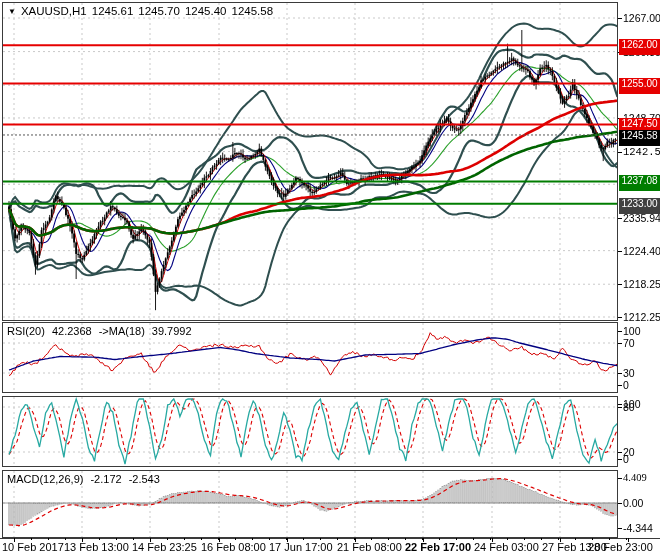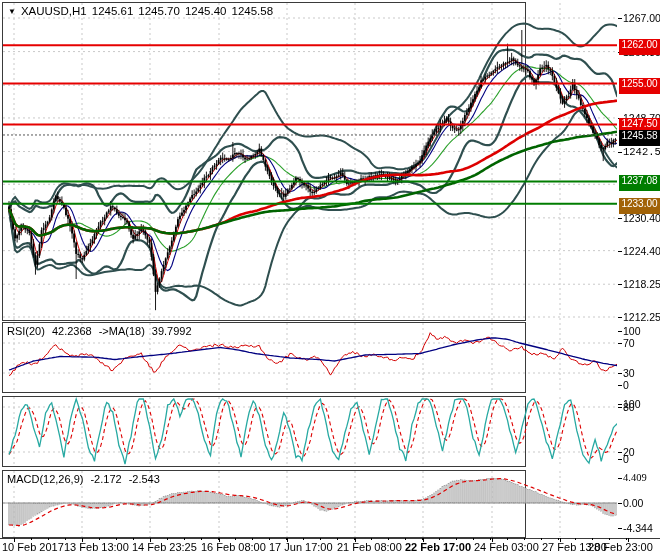--- a/index.html
+++ b/index.html
@@ -1,18 +1,18 @@
 <!DOCTYPE html>
 <html><head>
 <meta charset="utf-8">
 <style>
   html,body{margin:0;padding:0;background:#fff;}
   #app{position:relative;width:660px;height:560px;background:#fff;overflow:hidden;
        font-family:"Liberation Sans",sans-serif;color:#000;}
-  .panel{position:absolute;left:2px;width:524px;background:#fff;border:1px solid #3a3a3a;box-sizing:border-box;}
+  .panel{position:absolute;left:2px;width:616px;background:#fff;border:1px solid #3a3a3a;box-sizing:border-box;}
   .panel svg{display:block;}
   .chart-title{position:absolute;top:2px;left:5px;font-size:11.5px;color:#000;white-space:nowrap;}
   .chart-title .dd{font-size:8px;margin-right:5px;position:relative;top:-1px;cursor:pointer;}
   .chart-title span.v{margin-right:5px;}
   .ind-label{position:absolute;top:2px;left:4px;font-size:11px;color:#000;white-space:nowrap;}
   .ind-label span{margin-right:7px;}
   .axis-label{position:absolute;left:623px;width:36px;font-size:10.5px;color:#000;text-align:left;white-space:nowrap;}
   .axis-tick{position:absolute;left:618px;width:4px;height:1px;background:#000;}
   .badge{position:absolute;left:619px;width:41px;height:16px;line-height:12px;font-size:10px;
          color:#fff;text-align:center;white-space:nowrap;}
@@ -1036,21 +1036,21 @@
   <div id="axis-col">
       <div class="axis-tick" style="top: 18px;"></div>
       <div class="axis-label" style="top: 12px;">1267.00</div>
       <div class="axis-tick" style="top: 52px;"></div>
       <div class="axis-label" style="top: 45.5864px;">1260.85</div>
       <div class="axis-tick" style="top: 118px;"></div>
       <div class="axis-label" style="top: 111.94px;">1248.70</div>
       <div class="axis-tick" style="top: 152px;"></div>
       <div class="axis-label" style="top: 145.526px; font-family: Liberation Mono, monospace;">1242.55</div>
       <div class="axis-tick" style="top: 218px;"></div>
-      <div class="axis-label" style="top: 211.88px;">1230.40</div>
+      <div class="axis-label" style="top: 211.88px;">2335.94</div>
       <div class="axis-tick" style="top: 251px;"></div>
       <div class="axis-label" style="top: 244.647px;">1224.40</div>
       <div class="axis-tick" style="top: 284px;"></div>
       <div class="axis-label" style="top: 278.233px;">1218.25</div>
       <div class="axis-tick" style="top: 317px;"></div>
       <div class="axis-label" style="top: 311.001px;">1212.25</div>
       <div class="axis-tick" style="top: 331px;"></div>
       <div class="axis-label" style="top: 325px;">100</div>
       <div class="axis-tick" style="top: 343px;"></div>
       <div class="axis-label" style="top: 337px;">70</div>
@@ -1070,21 +1070,21 @@
       <div class="axis-label" style="top: 472.001px; font-family: Liberation Serif, serif;">4.409</div>
       <div class="axis-tick" style="top: 503px;"></div>
       <div class="axis-label" style="top: 497px;">0.00</div>
       <div class="axis-tick" style="top: 528px;"></div>
       <div class="axis-label" style="top: 521.63px;">-4.344</div>
       <div class="badge" style="top: 39.306px; background: rgb(230, 0, 0);">1262.00</div>
       <div class="badge" style="top: 77.5344px; background: rgb(230, 0, 0);">1255.00</div>
       <div class="badge" style="top: 118.493px; background: rgb(230, 0, 0);">1247.50</div>
       <div class="badge" style="top: 130.493px; background: rgb(0, 0, 0);">1245.58</div>
       <div class="badge" style="top: 175.399px; background: rgb(0, 125, 0);">1237.08</div>
-      <div class="badge" style="top: 197.681px; background: #a16207;">1233.00</div>
+      <div class="badge" style="top: 197.681px; background: #404040;">1233.00</div>
     </div>
   <div id="time-axis"></div>
 
 <div class="t-tick" style="left: 14px; height: 2px;"></div>
     <div class="t-tick" style="left: 31px; height: 2px;"></div>
     <div class="t-tick" style="left: 48px; height: 2px;"></div>
     <div class="t-tick" style="left: 65px; height: 2px;"></div>
     <div class="t-tick" style="left: 82px; height: 2px;"></div>
     <div class="t-tick" style="left: 99px; height: 2px;"></div>
     <div class="t-tick" style="left: 116px; height: 2px;"></div>

